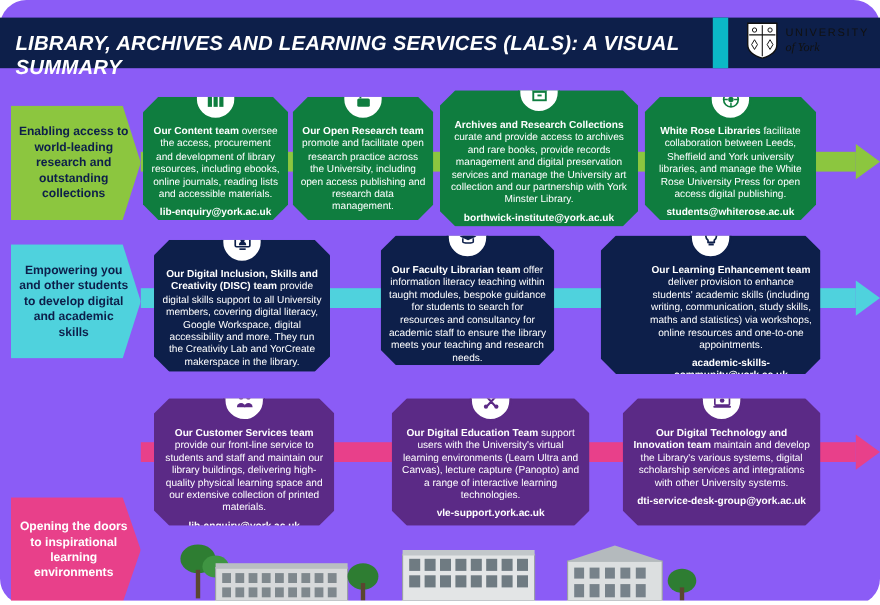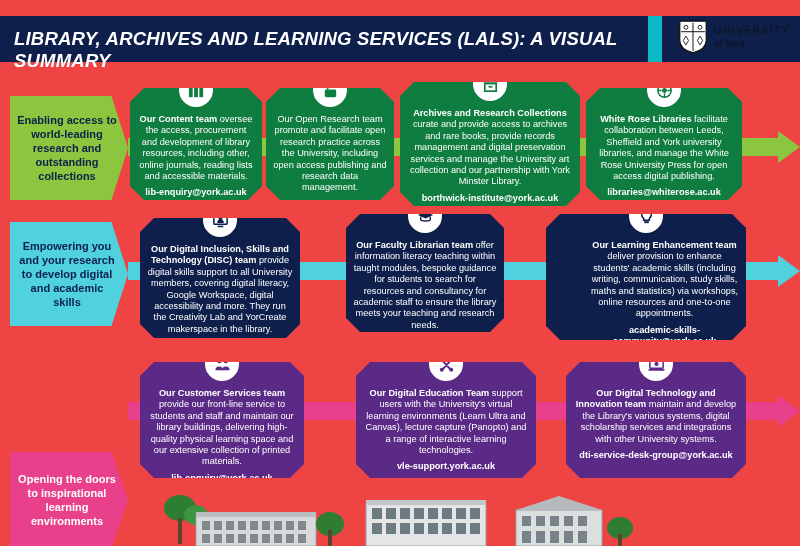--- a/index.html
+++ b/index.html
@@ -11,21 +11,22 @@
     height: 550px;
     background: #ffffff;
     font-family: "Liberation Sans", sans-serif;
     overflow: hidden;
     position: relative;
   }
   .page {
     position: relative;
     width: 800px;
     height: 550px;
-    background: #ef4444;
+    background: #8b5cf6;
+    border-radius: 24px;
   }
 
   
   .header-band {
     position: absolute;
     left: 0; top: 16px;
     width: 800px; height: 46px;
     background: #0d1f4a;
   }
   .header-title {
@@ -193,32 +194,32 @@
   </div>
 
   <div class="card green" style="left:130px; top:88px; width:132px; height:112px;">
     <div class="card-icon">
       <svg width="19" height="19" viewBox="0 0 20 20">
           <rect x="2" y="5" width="4" height="12" fill="#0f7d3f"></rect>
           <rect x="7.5" y="3" width="4" height="14" fill="#0f7d3f"></rect>
           <rect x="13" y="7" width="4" height="10" fill="#0f7d3f"></rect>
         </svg>
     </div>
-    <span style="font-weight:bold">Our Content team</span><span> oversee the access, procurement and development of library resources, including other, online journals, reading lists and accessible materials.</span>
+    <span style="font-weight:bold">Our Content team</span><span> oversee the access, procurement and development of library resources, including ebooks, online journals, reading lists and accessible materials.</span>
     <span class="email">lib-enquiry@york.ac.uk</span>
   </div>
 
   <div class="card green" style="left:266px; top:88px; width:128px; height:112px;">
     <div class="card-icon">
       <svg width="19" height="19" viewBox="0 0 20 20">
           <rect x="4" y="9" width="12" height="8" rx="1.5" fill="#0f7d3f"></rect>
           <path d="M7 9 V6.5 a3 3 0 0 1 6 0" fill="none" stroke="#0f7d3f" stroke-width="1.8"></path>
         </svg>
     </div>
-    <span style="font-weight:normal">Our Open Research team</span><span> promote and facilitate open research practice across the University, including open access publishing and research data management.</span>
+    <span style="font-weight:bold">Our Open Research team</span><span> promote and facilitate open research practice across the University, including open access publishing and research data management.</span>
     <span class="email">lib-open-research@york.ac.uk</span>
   </div>
 
   <div class="card green" style="left:400px; top:82px; width:180px; height:124px;">
     <div class="card-icon">
       <svg width="19" height="19" viewBox="0 0 20 20">
           <rect x="2.5" y="4" width="15" height="4" fill="#0f7d3f"></rect>
           <rect x="4" y="9" width="12" height="8" fill="none" stroke="#0f7d3f" stroke-width="1.8"></rect>
           <rect x="8" y="11.5" width="4" height="1.8" fill="#0f7d3f"></rect>
         </svg>
@@ -229,42 +230,42 @@
 
   <div class="card green" style="left:586px; top:88px; width:156px; height:112px;">
     <div class="card-icon">
       <svg width="19" height="19" viewBox="0 0 20 20">
           <circle cx="10" cy="10" r="7" fill="none" stroke="#0f7d3f" stroke-width="1.6"></circle>
           <circle cx="10" cy="10" r="2.6" fill="#0f7d3f"></circle>
           <path d="M10 3 L10 7 M10 13 L10 17 M3 10 L7 10 M13 10 L17 10" stroke="#0f7d3f" stroke-width="1.4"></path>
         </svg>
     </div>
     <span style="font-weight:bold">White Rose Libraries</span><span> facilitate collaboration between Leeds, Sheffield and York university libraries, and manage the White Rose University Press for open access digital publishing.</span>
-    <span class="email">libraries@whiterose.ac.uk</span>
+    <span class="email">students@whiterose.ac.uk</span>
   </div>
 
   <div class="band" style="left:128px; top:262px;">
     <div class="bar" style="width:650px; background:#4fd2dd;"></div>
     <div class="tip" style="left:650px; border-left: 22px solid #4fd2dd;"></div>
   </div>
 
   <div class="row-label teal" style="left:10px; top:222px; height:104px;">
-    <span>Empowering you and your research to develop digital and academic skills</span>
+    <span>Empowering you and other students to develop digital and academic skills</span>
   </div>
 
   <div class="card navy" style="left:140px; top:218px; width:160px; height:120px;">
     <div class="card-icon">
       <svg width="19" height="19" viewBox="0 0 20 20">
           <rect x="3" y="4" width="14" height="10" rx="1.2" fill="none" stroke="#0d1f4a" stroke-width="1.6"></rect>
           <circle cx="10" cy="8" r="2" fill="#0d1f4a"></circle>
           <path d="M6.5 12.5 a3.5 3.5 0 0 1 7 0" fill="#0d1f4a"></path>
           <rect x="7" y="15.5" width="6" height="1.6" fill="#0d1f4a"></rect>
         </svg>
     </div>
-    <span style="font-weight:bold">Our Digital Inclusion, Skills and Technology (DISC) team</span><span> provide digital skills support to all University members, covering digital literacy, Google Workspace, digital accessibility and more. They run the Creativity Lab and YorCreate makerspace in the library.</span>
+    <span style="font-weight:bold">Our Digital Inclusion, Skills and Creativity (DISC) team</span><span> provide digital skills support to all University members, covering digital literacy, Google Workspace, digital accessibility and more. They run the Creativity Lab and YorCreate makerspace in the library.</span>
     <span class="email">itsupport@york.ac.uk</span>
   </div>
 
   <div class="card navy" style="left:346px; top:214px; width:158px; height:118px;">
     <div class="card-icon">
       <svg width="19" height="19" viewBox="0 0 20 20">
           <path d="M10 5 L18 8.5 L10 12 L2 8.5 Z" fill="#0d1f4a"></path>
           <path d="M5 10 v3.5 c0 1.6 10 1.6 10 0 V10" fill="none" stroke="#0d1f4a" stroke-width="1.5"></path>
         </svg>
     </div>

